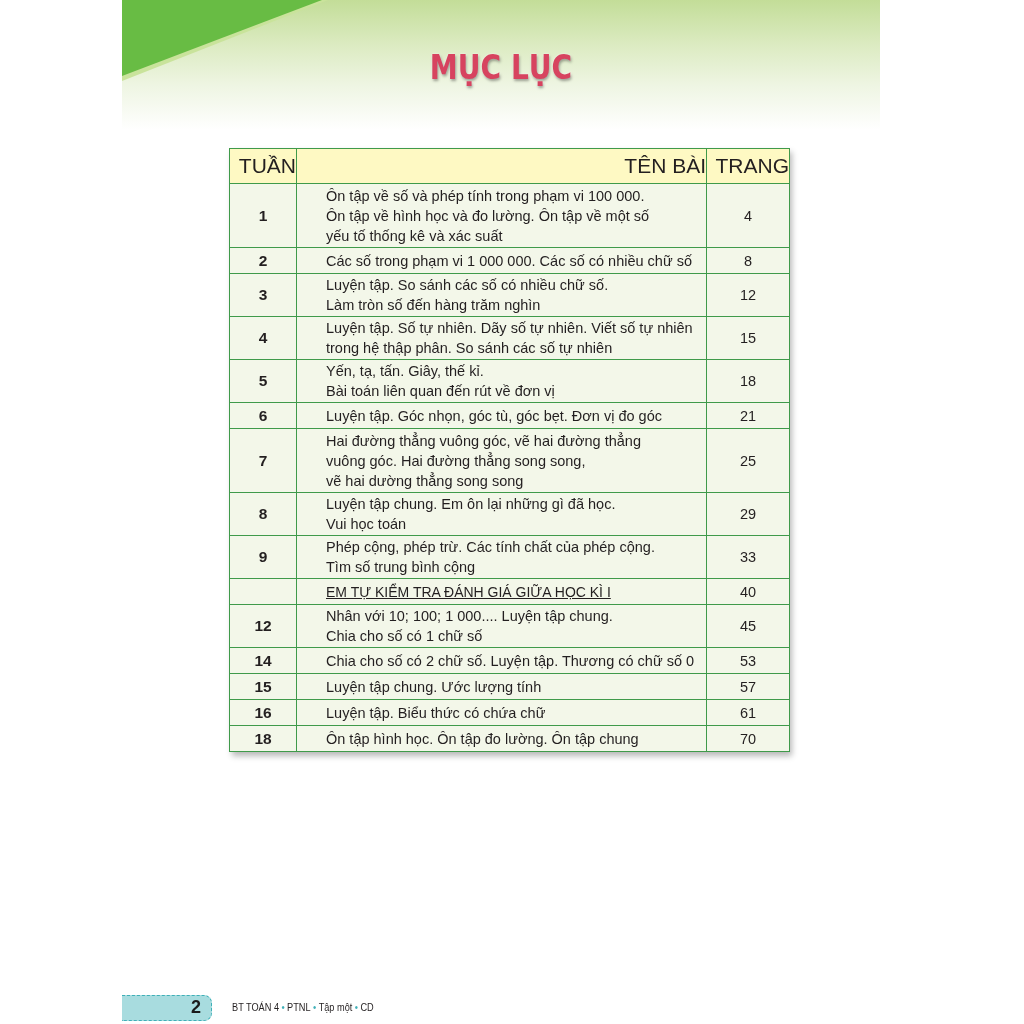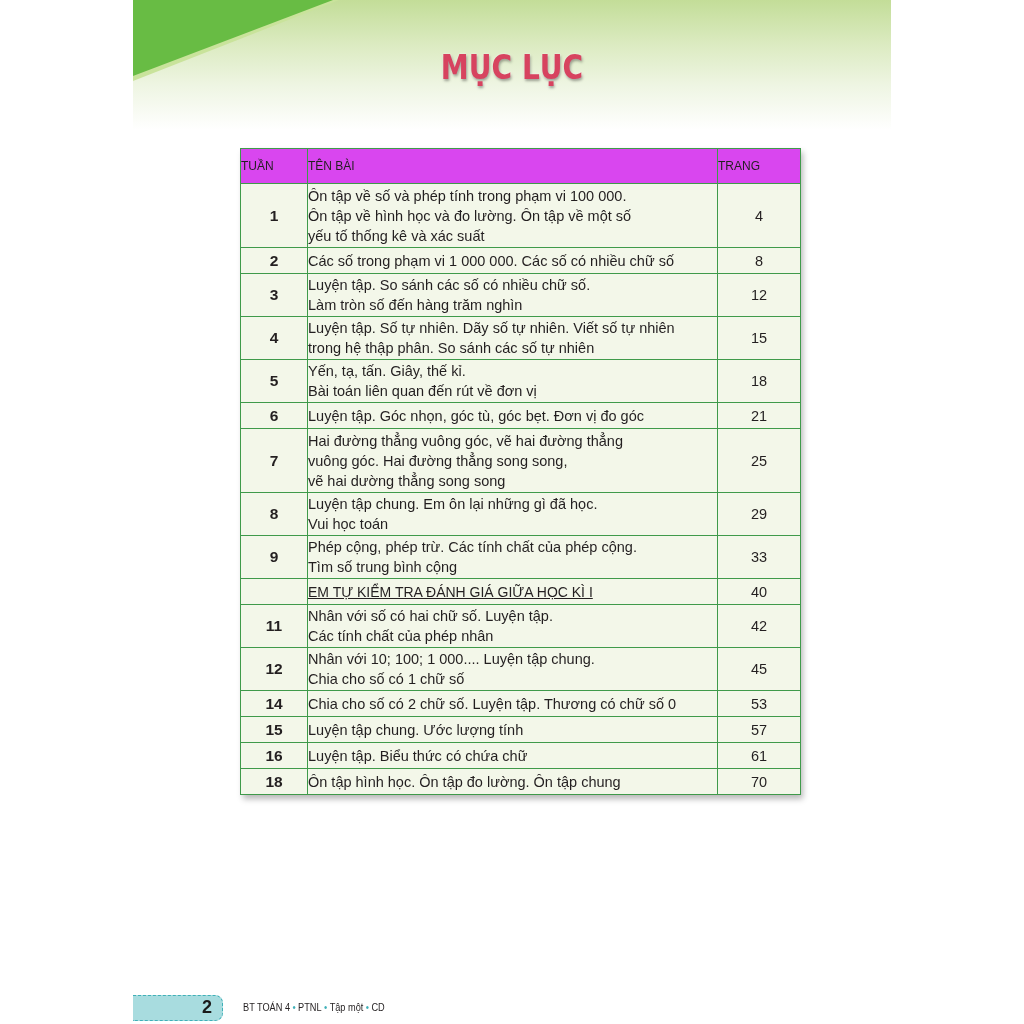--- a/index.html
+++ b/index.html
@@ -1,21 +1,21 @@
 <!DOCTYPE html>
 <html><head>
 <meta charset="utf-8">
 <style>
   html, body { margin: 0; padding: 0; }
   body {
     width: 1024px; height: 1024px; background: #ffffff; position: relative; overflow: hidden;
     font-family: "Liberation Sans", "DejaVu Sans", sans-serif; color: #231f20;
   }
   .page {
-    position: absolute; left: 133px; top: 0; width: 758px; height: 926px; background: #ffffff;
+    position: absolute; left: 122px; top: 0; width: 758px; height: 926px; background: #ffffff;
   }
   .header-band {
     position: absolute; left: 0; top: 0; width: 758px; height: 130px;
     background: linear-gradient(to bottom, #c3dd98 0%, #dcebc2 35%, #eef5e2 65%, #ffffff 100%);
     overflow: hidden;
   }
   .corner-triangle { position: absolute; left: 0; top: 0; width: 220px; height: 90px; }
   .page-title {
     position: absolute; left: 0; width: 758px; top: 48px; text-align: center;
     font-family: "DejaVu Sans", sans-serif; font-weight: bold; font-size: 33px;
@@ -26,31 +26,31 @@
     position: absolute; left: 107px; top: 148px; width: 560px;
     box-shadow: 3px 4px 6px rgba(0,0,0,0.28);
   }
   table.toc {
     border-collapse: collapse; width: 560px; table-layout: fixed;
     font-family: "Liberation Sans", sans-serif; font-size: 14.5px; color: #231f20;
     background: #f3f7e9;
   }
   table.toc th, table.toc td { border: 1.5px solid #3f9a4a; padding: 0; }
   table.toc thead th {
-    background: #d946ef; font-weight: normal; font-size: 12px; height: 34px; text-align: left;
+    background: #fef9c3; font-weight: normal; font-size: 21px; height: 34px; text-align: right;
   }
   col.c1 { width: 67px; } col.c2 { width: 410px; } col.c3 { width: 83px; }
   td.week { text-align: center; font-weight: bold; font-size: 15.5px; }
   td.title { padding: 2px 5px 2px 5px; line-height: 20px; }
   td.title.caps { font-size: 14px; text-decoration: underline; }
   td.page-num { text-align: center; font-size: 14.5px; }
   tr.r1 td { height: 63px; }
   tr.r2 td { height: 25px; }
   tr.r3 td { height: 42px; }
-  .line { display: block; white-space: nowrap; }
+  .line { display: block; white-space: nowrap; margin-left: 29px; }
   .footer {
     position: absolute; left: 0; top: 995px; width: 758px; height: 28px;
   }
   .page-tab {
     position: absolute; left: 0; top: 0; width: 90px; height: 26px;
     background: #a8dcdf; border-radius: 0 8px 8px 0;
     border-top: 1.5px dashed #3fb0b8; border-bottom: 1.5px dashed #3fb0b8; border-right: 1.5px dashed #3fb0b8;
     box-sizing: border-box;
   }
   .page-number {
@@ -163,28 +163,20 @@
             <td class="page-num">33</td>
           </tr>
           <tr class="r2">
             <td class="week"></td>
             <td class="title caps">
               <span class="line">EM TỰ KIỂM TRA ĐÁNH GIÁ GIỮA HỌC KÌ I</span>
             </td>
             <td class="page-num">40</td>
           </tr>
           <tr class="r3">
-            <td class="week">11</td>
-            <td class="title">
-              <span class="line">Nhân với số có hai chữ số. Luyện tập.</span>
-              <span class="line">Các tính chất của phép nhân</span>
-            </td>
-            <td class="page-num">42</td>
-          </tr>
-          <tr class="r3">
             <td class="week">12</td>
             <td class="title">
               <span class="line">Nhân với 10; 100; 1 000.... Luyện tập chung.</span>
               <span class="line">Chia cho số có 1 chữ số</span>
             </td>
             <td class="page-num">45</td>
           </tr>
           <tr class="r2">
             <td class="week">14</td>
             <td class="title">

